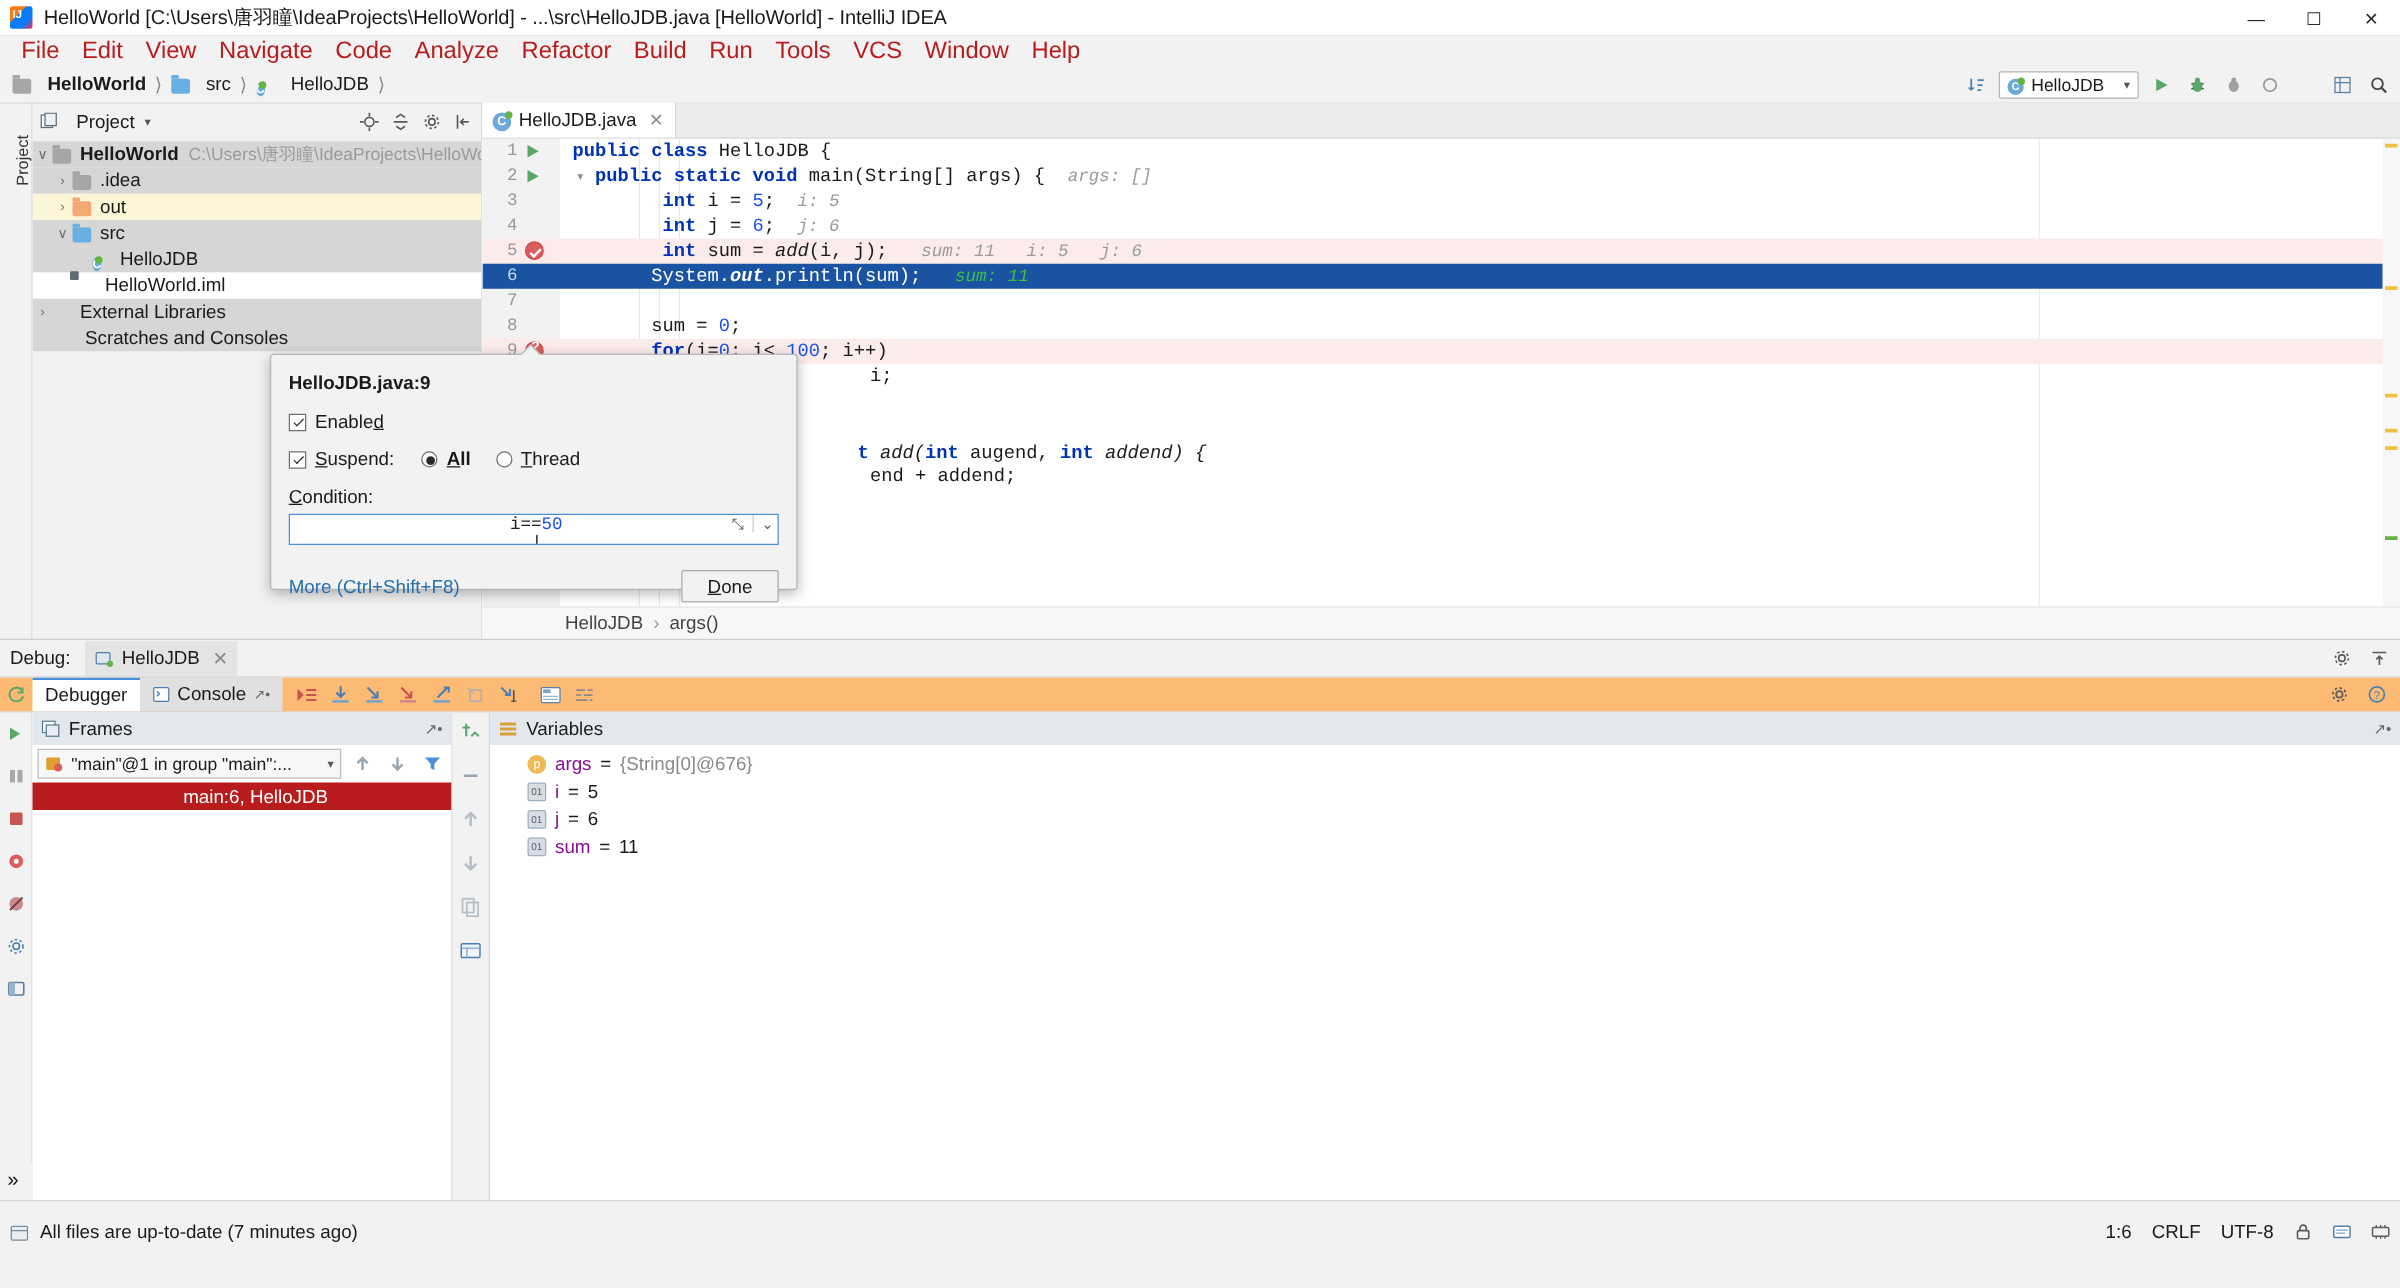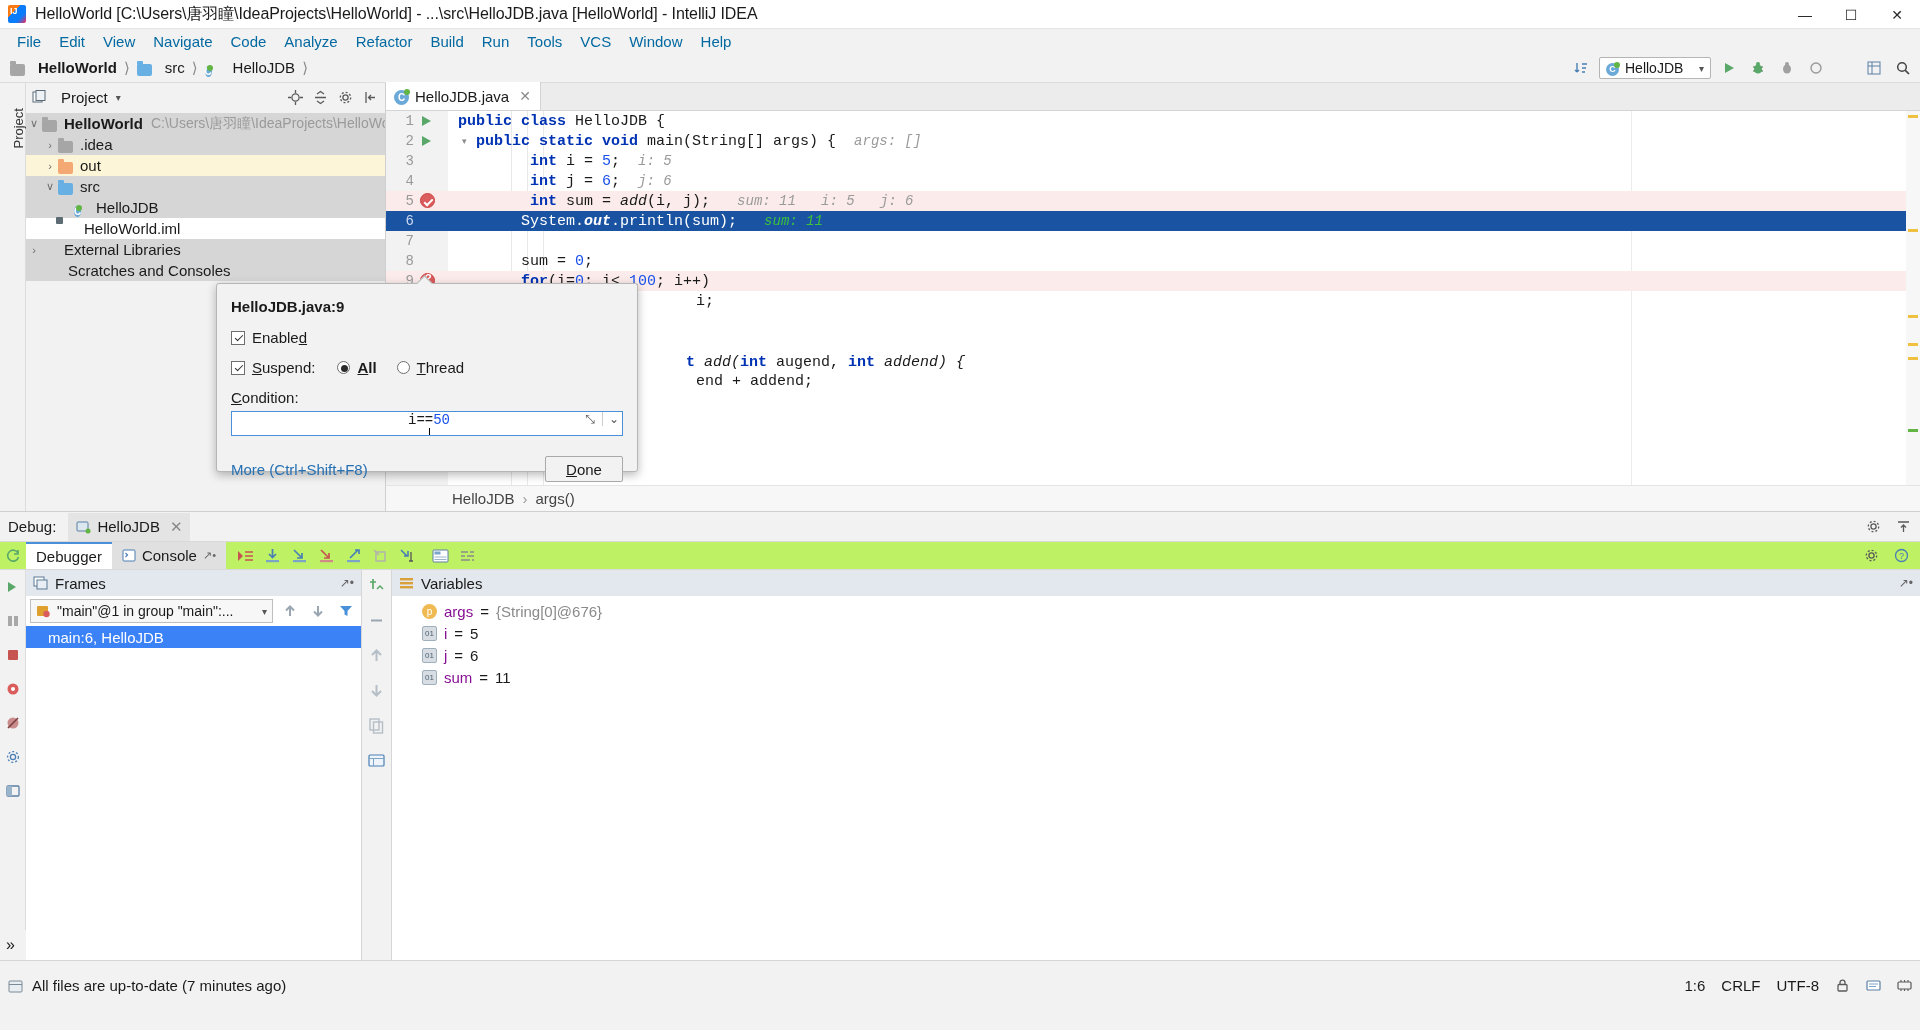--- a/index.html
+++ b/index.html
@@ -25,21 +25,21 @@
   }
   .ij-logo::after{ content:"IJ"; position:absolute; left:2px; top:1px; font-size:9px;
      color:#fff; font-weight:bold; font-family:"Liberation Sans",sans-serif;}
   .title-text { font-size:16px; color:#1a1a1a; white-space:nowrap; letter-spacing:-0.1px;}
   .win-ctrls { position:absolute; right:0; top:0; height:29px; display:flex; }
   .win-btn { width:46px; height:29px; display:flex; align-items:center; justify-content:center;
      font-size:14px; color:#2b2b2b; cursor:default; }
 
   
   .menubar { height:24px; background:#f2f2f2; display:flex; align-items:center; padding-left:8px; gap:0px;}
-  .menu-item { padding:2px 9px; font-size:15px; color:#0369a1; cursor:default; white-space:nowrap;}
+  .menu-item { padding:2px 9px; font-size:19px; color:#b91c1c; cursor:default; white-space:nowrap;}
 
   
   .navbar { height:30px; background:#f2f2f2; display:flex; align-items:center;
      padding-left:10px; position:relative; border-bottom:1px solid #dcdcdc;}
   .crumb { display:flex; align-items:center; font-size:15px; cursor:default;}
   .crumb .lbl { margin-left:6px; }
   .crumb.bold .lbl { font-weight:bold; }
   .crumb-sep { color:#8a8a8a; margin:0 7px; font-size:15px;}
   .nav-right { position:absolute; right:6px; top:0; height:30px; display:flex; align-items:center; gap:7px;}
   .runcfg {
@@ -154,35 +154,35 @@
 
   
   .debug { position:absolute; top:511px; left:0; right:0; bottom:34px; background:#f2f2f2;
      border-top:1px solid #cfcfcf; display:flex; flex-direction:column;}
   .dbg-head { height:30px; display:flex; align-items:center; padding-left:8px; position:relative;
      border-bottom:1px solid #d9d9d9;}
   .dbg-head .lbl { font-size:15px; margin-right:12px;}
   .dbg-tab { height:28px; display:flex; align-items:center; gap:6px; padding:0 8px; background:#e4e4e4;
      font-size:15px; cursor:default;}
   .dh-right{position:absolute;right:6px;display:flex;gap:8px;align-items:center;}
-  .dbg-tabs { height:28px; display:flex; align-items:stretch; background:#bef264; border-bottom:1px solid #d9d9d9;}
+  .dbg-tabs { height:28px; display:flex; align-items:stretch; background:#fdba74; border-bottom:1px solid #d9d9d9;}
   .dt { display:flex;align-items:center;gap:6px;padding:0 10px;font-size:15px;cursor:default;}
   .dt.active{background:#ffffff;border-top:2px solid #4a90d9;}
   .dt.inactive{background:#e0e0e0;}
   .dt-icons{display:flex;align-items:center;gap:5px;padding-left:8px;}
   .dbg-body{flex:1;display:flex;min-height:0;}
   .dbg-strip{width:26px;background:#f2f2f2;border-right:1px solid #dcdcdc;padding-top:6px;
      display:flex;flex-direction:column;align-items:center;gap:12px;}
   .frames-pane{width:336px;background:#fff;display:flex;flex-direction:column;border-right:1px solid #d6d6d6;}
   .pane-head{height:26px;background:#e3e7ee;display:flex;align-items:center;gap:7px;padding:0 7px;
      font-size:15px;position:relative;}
   .thread-row{height:30px;display:flex;align-items:center;gap:6px;padding:3px 4px;background:#fff;}
   .thread-combo{flex:1;height:24px;border:1px solid #bfbfbf;background:#f7f7f7;display:flex;align-items:center;
      gap:6px;padding:0 5px;font-size:14px;position:relative;}
-  .frame-row{height:22px;background:#3b82f6;color:#fff;display:flex;align-items:center;padding-left:22px;font-size:15px;}
+  .frame-row{height:22px;background:#b91c1c;color:#fff;display:flex;align-items:center;padding-left:22px;font-size:15px;justify-content:center;}
   .vars-strip{width:30px;background:#f2f2f2;border-right:1px solid #d6d6d6;
      display:flex;flex-direction:column;align-items:center;padding-top:4px;gap:13px;}
   .vars-pane{flex:1;background:#fff;display:flex;flex-direction:column;min-width:0;}
   .var-row{height:22px;display:flex;align-items:center;gap:7px;padding-left:30px;font-size:15px;}
   .var-ic{width:15px;height:15px;border-radius:50%;background:#f0ba53;color:#fff;font-size:10px;
      display:flex;align-items:center;justify-content:center;font-family:"Liberation Sans",sans-serif;flex:none;}
   .var-ic.sq{border-radius:2px;background:#d8dde3;color:#4a6072;font-size:8px;border:1px solid #9fb0bd;}
   .vn{color:#871094;} .veq{color:#1a1a1a;} .vv{color:#1a1a1a;} .vobj{color:#8a8a8a;}
 
   

